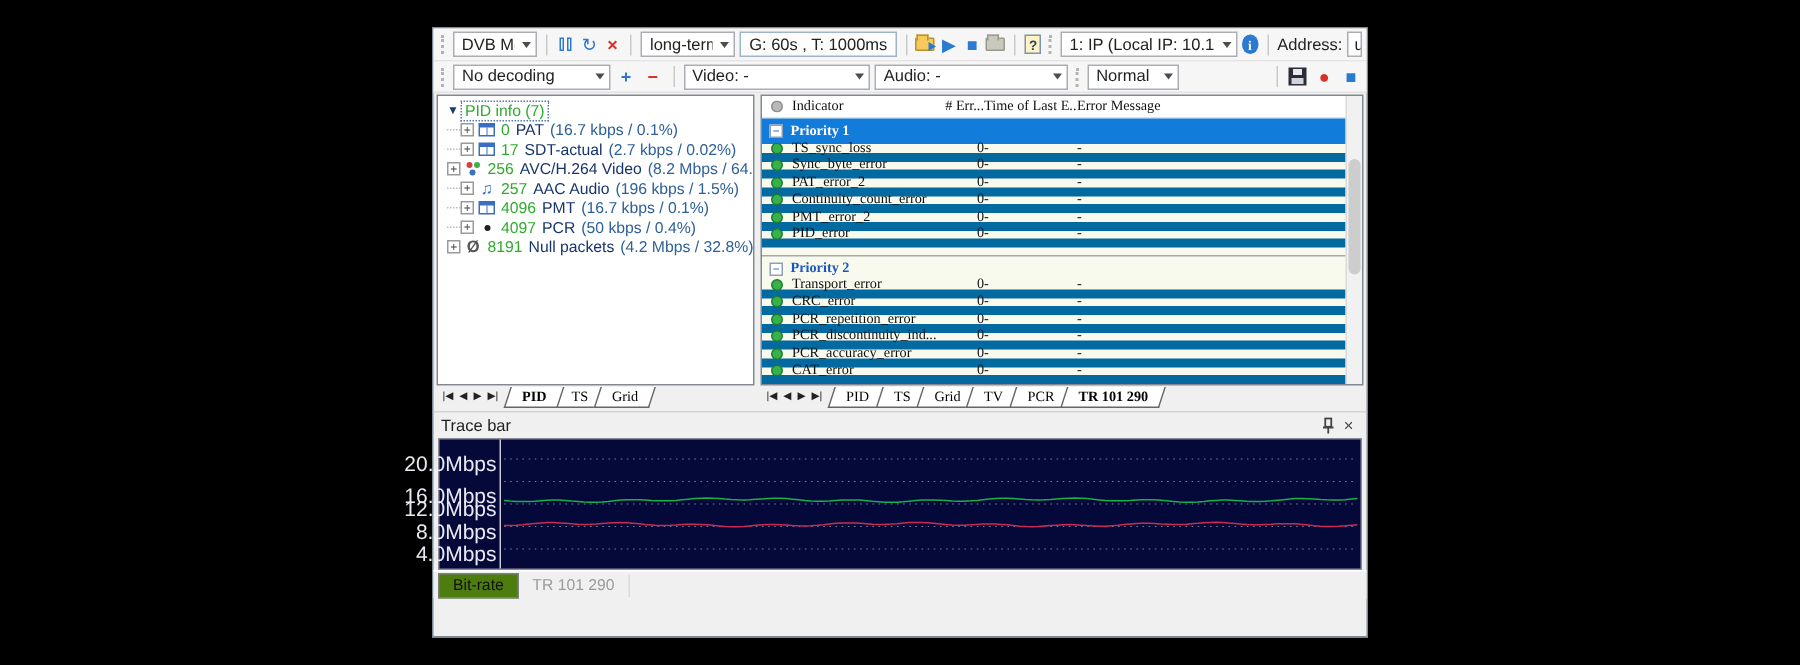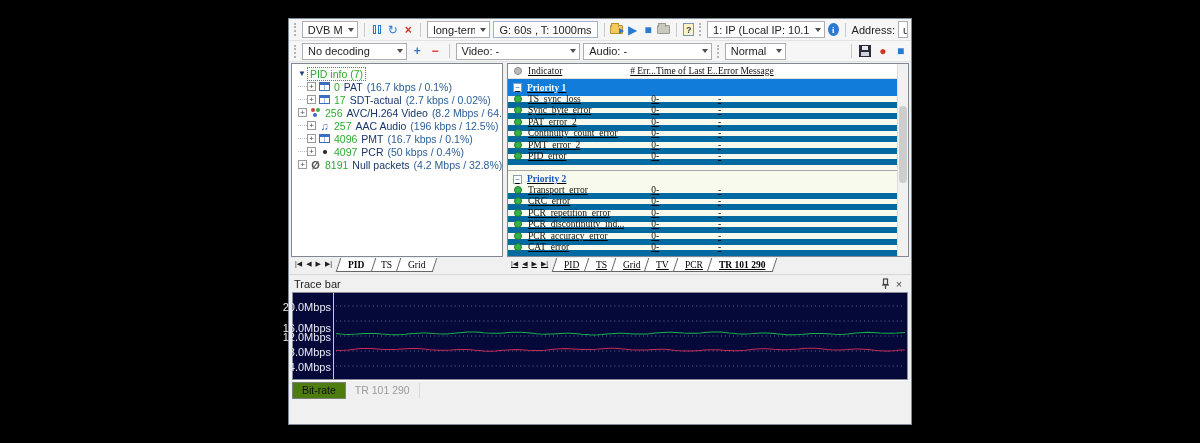--- a/index.html
+++ b/index.html
@@ -43,21 +43,21 @@
   .floppy:before { content:""; position:absolute; top:1px; left:3px; width:6px; height:4px; background:#e8e8e8; }
   .floppy:after { content:""; position:absolute; bottom:1px; left:2px; width:8px; height:4px; background:#cfd4da; }
   .addr-field { display:inline-flex; align-items:center; background:#fff; border:1px solid #abadb3;
                 height:17px; padding:0 4px; overflow:hidden; white-space:nowrap; flex:1; }
 
   
   .main { flex:0 0 212px; display:flex; padding:1px 2px 0 2px; }
   .panel { display:flex; flex-direction:column; }
   .panel-left { width:212px; }
   .splitter { width:4px; }
-  .panel-right { flex:1; min-width:0;text-decoration:underline; }
+  .panel-right { flex:1; min-width:0; }
   .pbody { flex:1; background:#fff; border:1px solid #828790; overflow:hidden; position:relative; }
 
   
   .tree { padding:3px 0 0 4px; font-size:10.5px; color:#17356b; }
   .tree-row { display:flex; align-items:center; height:13px; white-space:nowrap; }
   .root-bullet { color:#1b3c7a; font-size:8px; margin:0 2px 0 2px; }
   .troot-label { color:#2eab2e; outline:1px dotted #5577aa; padding:0 2px; }
   .conn { width:9px; border-bottom:1px dotted #bbb; margin-left:2px; }
   .expander { width:9px; height:9px; border:1px solid #9a9a9a; background:#fff; color:#444;
               font-size:8px; line-height:7px; text-align:center; margin-right:2px; flex:0 0 auto; }
@@ -112,21 +112,21 @@
   .stab > span { transform:skewX(18deg); display:inline-block; }
   .stab.active { font-weight:bold; z-index:2; background:#fff; }
 
   
   .trace-title { height:18px; display:flex; align-items:center; padding:0 5px; font-size:11px;
                  color:#222; border-top:1px solid #d6d6d6; }
   .trace-title .spacer { flex:1; }
   .pin-btn, .close-btn { width:14px; height:14px; display:flex; align-items:center; justify-content:center;
                  color:#444; font-size:11px; }
   .chart-wrap { height:88px; margin:0 3px; border:1px solid #8a8d96; background:#04093a; display:flex; }
-  .ylabels { width:40px; position:relative; color:#e9e9f2; font-size:11px; flex:0 0 auto; }
+  .ylabels { width:40px; position:relative; color:#e9e9f2; font-size:14px; flex:0 0 auto; }
   .ylabels span { position:absolute; right:2px; }
   .plot { flex:1; border-left:1px solid #c8c8d8; position:relative; }
   .plot svg { position:absolute; inset:0; width:100%; height:100%; }
 
   
   .btabs { height:19px; display:flex; align-items:center; padding:1px 0 0 3px; background:#f0f0f0;
            font-size:10.5px; border-top:1px solid #fff; flex:0 0 auto; }
   .btab { padding:1px 9px 2px 9px; }
   .btab.active { background:#4d7c0f; border:1px solid #7f7f7f; color:#111; }
   .btab.idle { color:#9b9b9b; border-right:1px solid #d9d9d9; }
@@ -262,21 +262,21 @@
             <span class="pid-num">256</span>
             <span class="pid-name">AVC/H.264 Video</span>
             <span class="pid-stats">(8.2 Mbps / 64.7%)</span>
           </div>
           <div class="tree-row">
             <span class="conn"></span>
                 <span class="expander">+</span>
             <span class="ti note-ico">♫</span>
             <span class="pid-num">257</span>
             <span class="pid-name">AAC Audio</span>
-            <span class="pid-stats">(196 kbps / 12.5%)</span>
+            <span class="pid-stats">(196 kbps / 1.5%)</span>
           </div>
           <div class="tree-row">
             <span class="conn"></span>
                 <span class="expander">+</span>
             <span class="ti">
                   <span class="tbl-ico"></span>
                 </span>
             <span class="pid-num">4096</span>
             <span class="pid-name">PMT</span>
             <span class="pid-stats">(16.7 kbps / 0.1%)</span>

